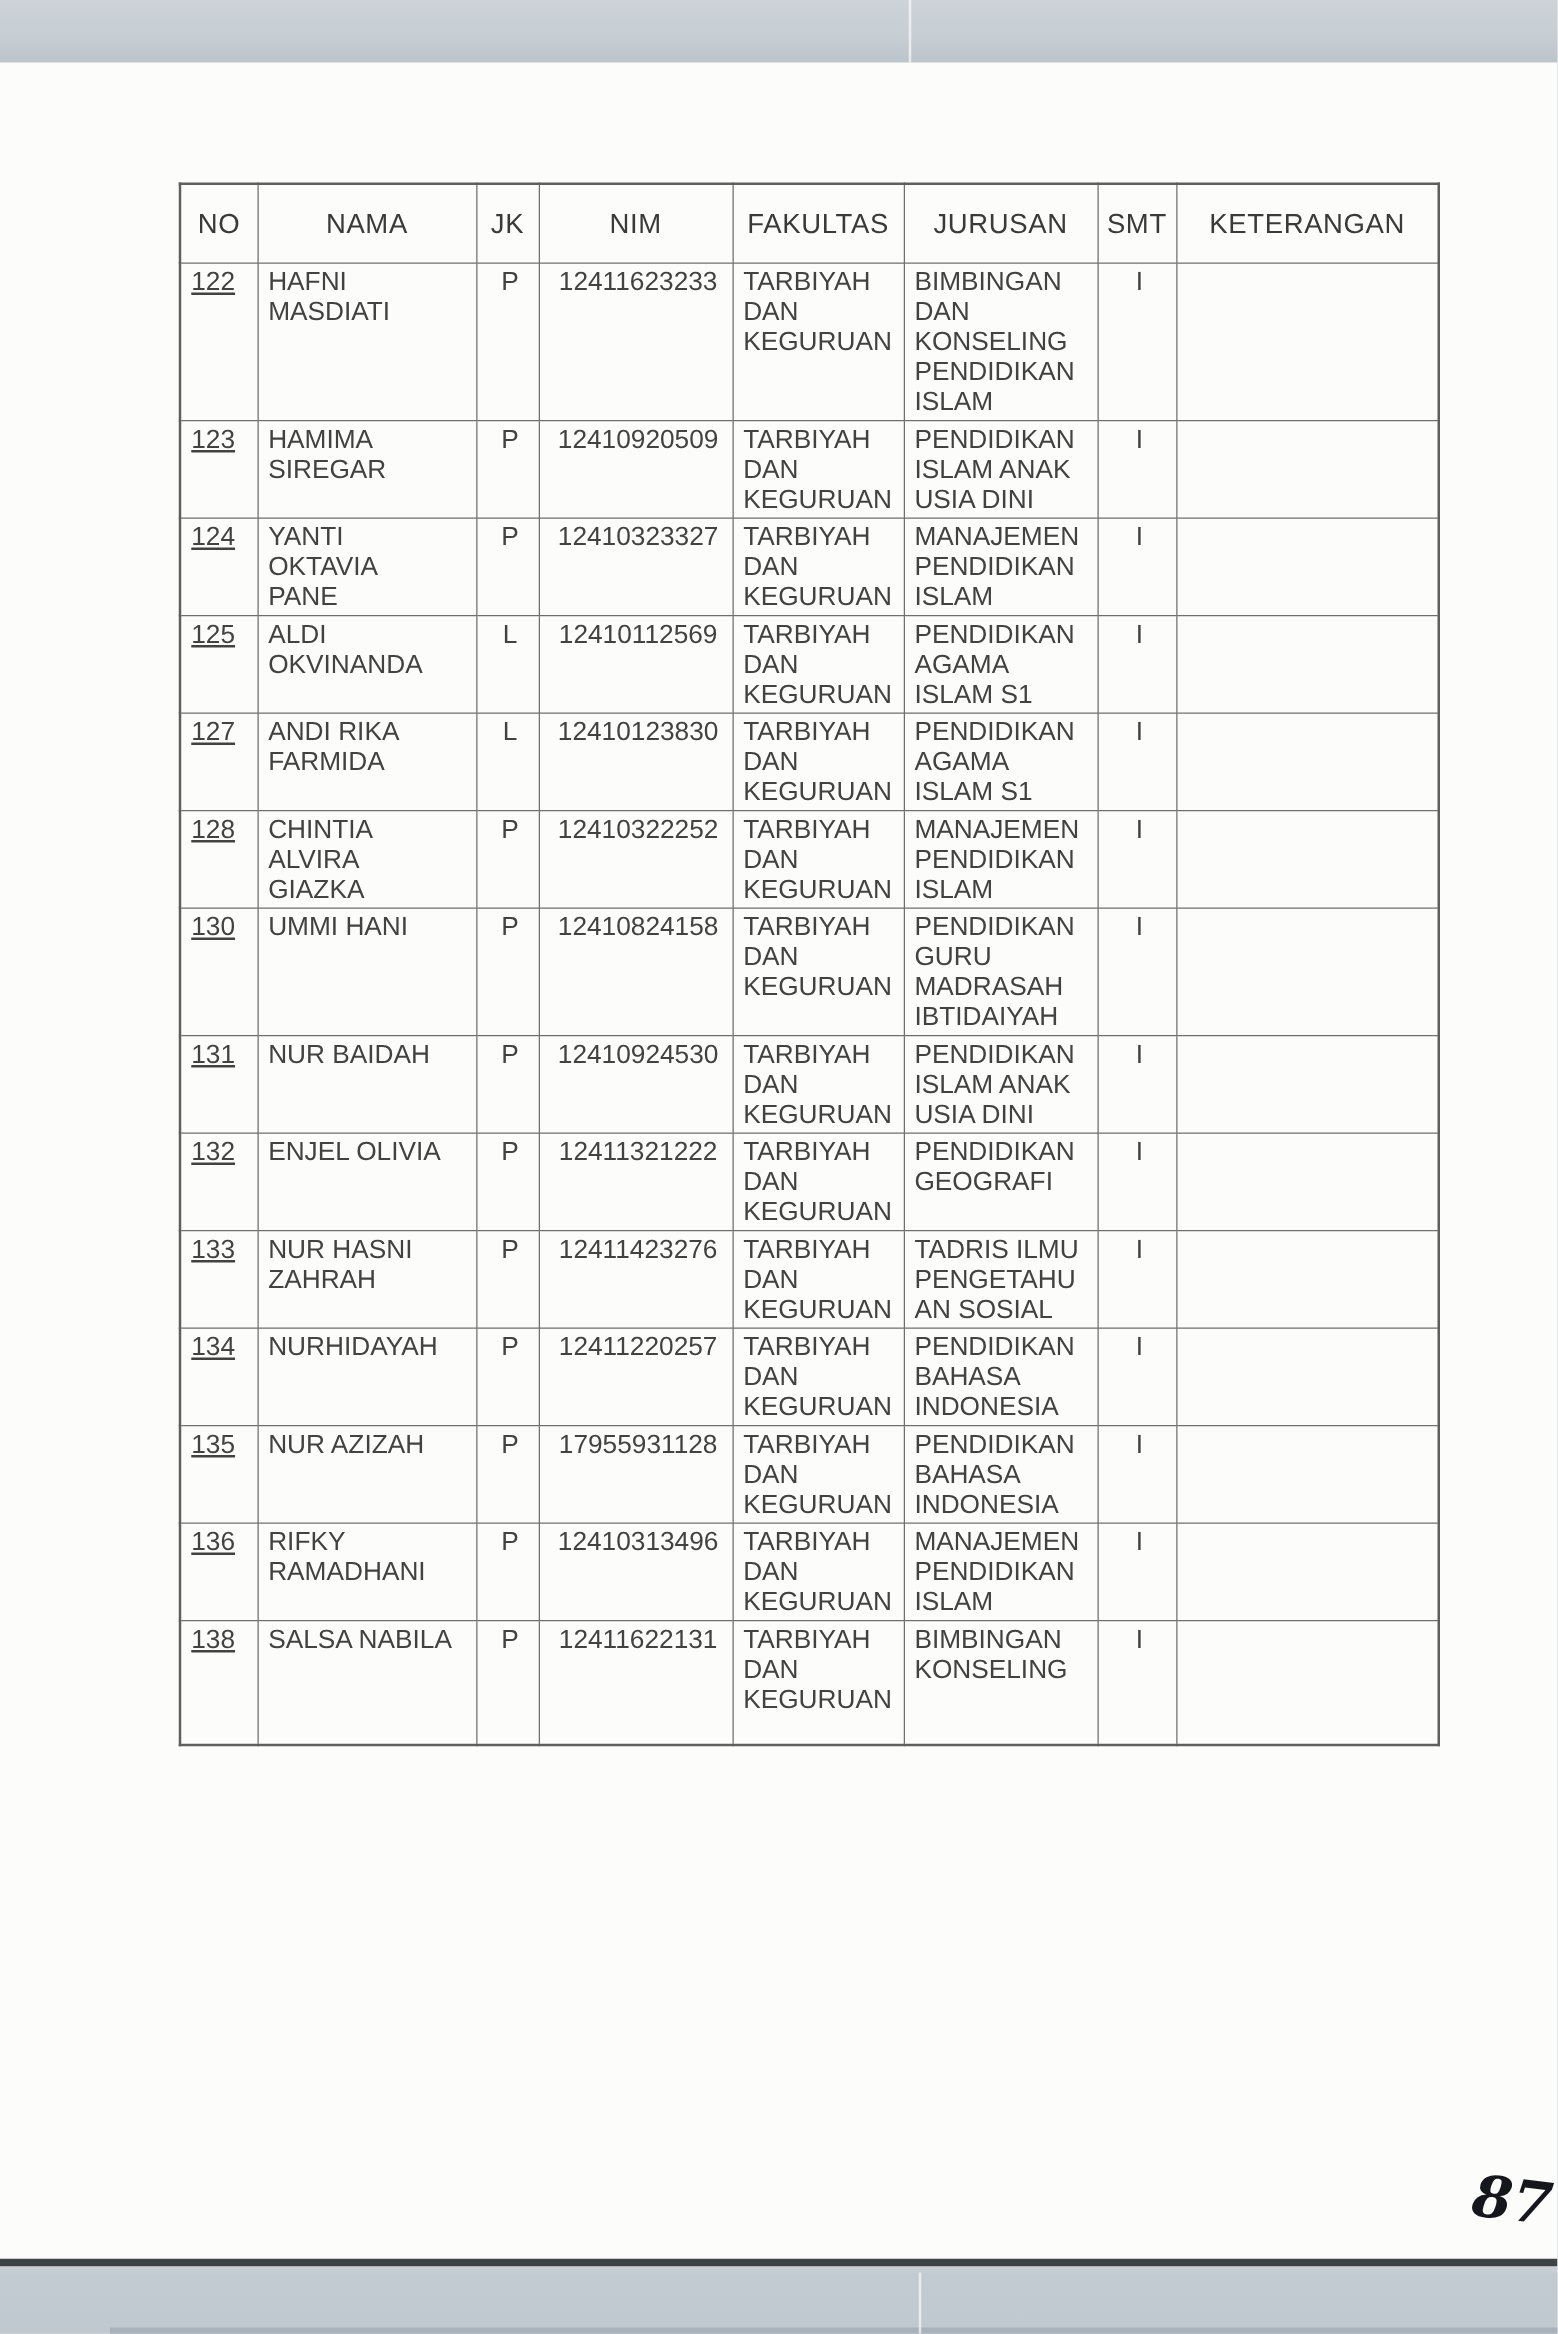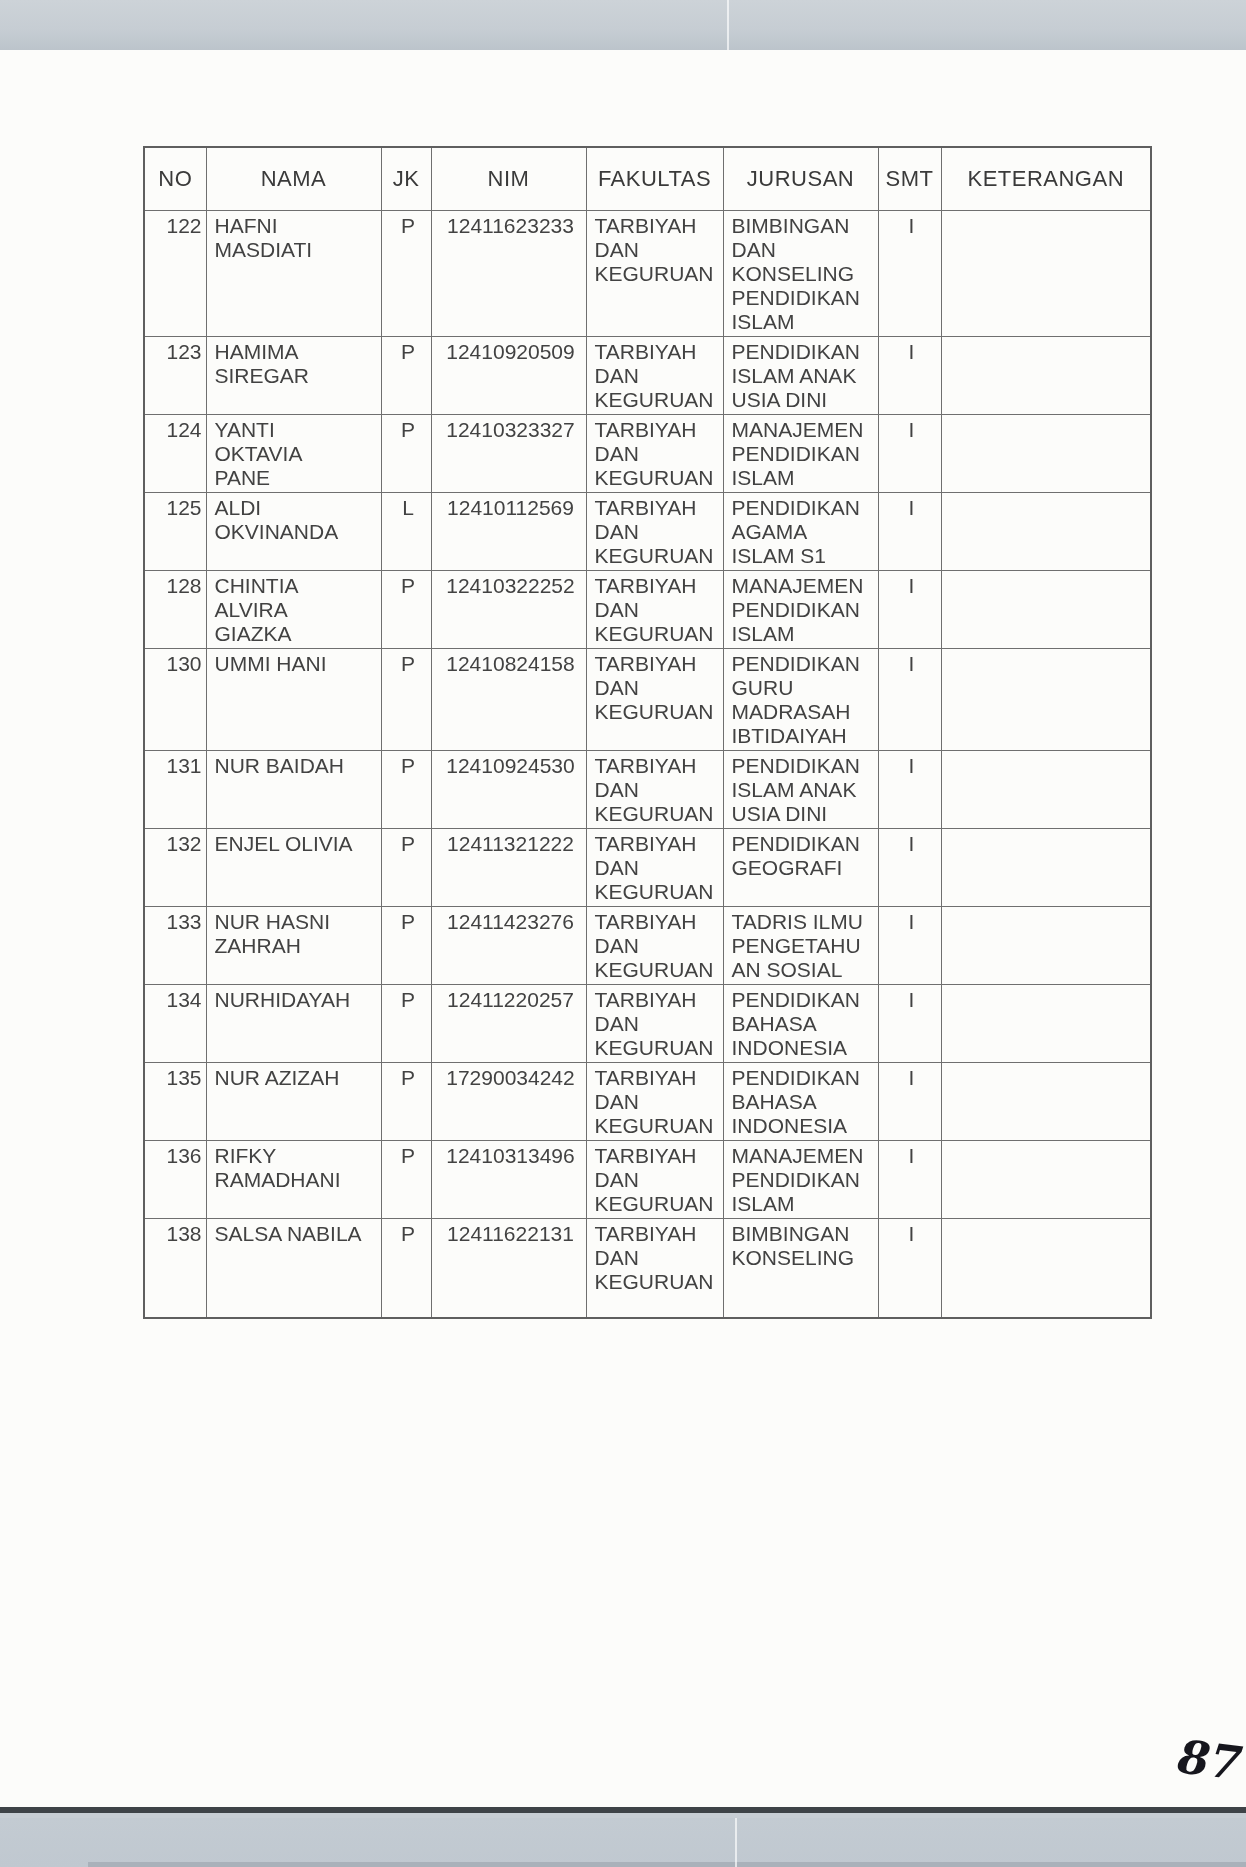--- a/index.html
+++ b/index.html
@@ -47,21 +47,21 @@
     height:63px;
     font-size:22px; font-weight:normal; color:#3a3a3a;
     text-align:center; vertical-align:middle;
     letter-spacing:0.5px;
   }
   .doc-table td {
     vertical-align:top;
     white-space:pre-line;
     padding:3px 4px 2px 8px;
   }
-  .c-no   { text-align:right; padding-left:2px; }
+  .c-no   { text-align:left; padding-left:2px;text-decoration:underline; }
   .c-jk   { text-align:center; padding-left:2px; }
   .c-nim  { text-align:center; padding-left:2px; }
   .c-smt  { text-align:center; vertical-align:bottom; padding:2px 2px 3px 2px; }
   tbody tr:last-child { height:100px; }
   .handwritten {
     position:absolute; left:1178px; top:1733px;
     font-family:"DejaVu Serif", serif;
     font-style:italic; font-weight:bold;
     font-size:46px; color:#16161d;
     transform:rotate(7deg);
@@ -155,20 +155,35 @@
     <td class="c-fak">TARBIYAH
 DAN
 KEGURUAN</td>
     <td class="c-jur">PENDIDIKAN
 AGAMA
 ISLAM S1</td>
     <td class="c-smt">I</td>
     <td class="c-ket"></td>
   </tr>
         <tr>
+    <td class="c-no">127</td>
+    <td class="c-nama">ANDI RIKA
+FARMIDA</td>
+    <td class="c-jk">L</td>
+    <td class="c-nim">12410123830</td>
+    <td class="c-fak">TARBIYAH
+DAN
+KEGURUAN</td>
+    <td class="c-jur">PENDIDIKAN
+AGAMA
+ISLAM S1</td>
+    <td class="c-smt">I</td>
+    <td class="c-ket"></td>
+  </tr>
+        <tr>
     <td class="c-no">128</td>
     <td class="c-nama">CHINTIA
 ALVIRA
 GIAZKA</td>
     <td class="c-jk">P</td>
     <td class="c-nim">12410322252</td>
     <td class="c-fak">TARBIYAH
 DAN
 KEGURUAN</td>
     <td class="c-jur">MANAJEMEN
@@ -245,21 +260,21 @@
     <td class="c-jur">PENDIDIKAN
 BAHASA
 INDONESIA</td>
     <td class="c-smt">I</td>
     <td class="c-ket"></td>
   </tr>
         <tr>
     <td class="c-no">135</td>
     <td class="c-nama">NUR AZIZAH</td>
     <td class="c-jk">P</td>
-    <td class="c-nim">17290034242</td>
+    <td class="c-nim">17955931128</td>
     <td class="c-fak">TARBIYAH
 DAN
 KEGURUAN</td>
     <td class="c-jur">PENDIDIKAN
 BAHASA
 INDONESIA</td>
     <td class="c-smt">I</td>
     <td class="c-ket"></td>
   </tr>
         <tr>

